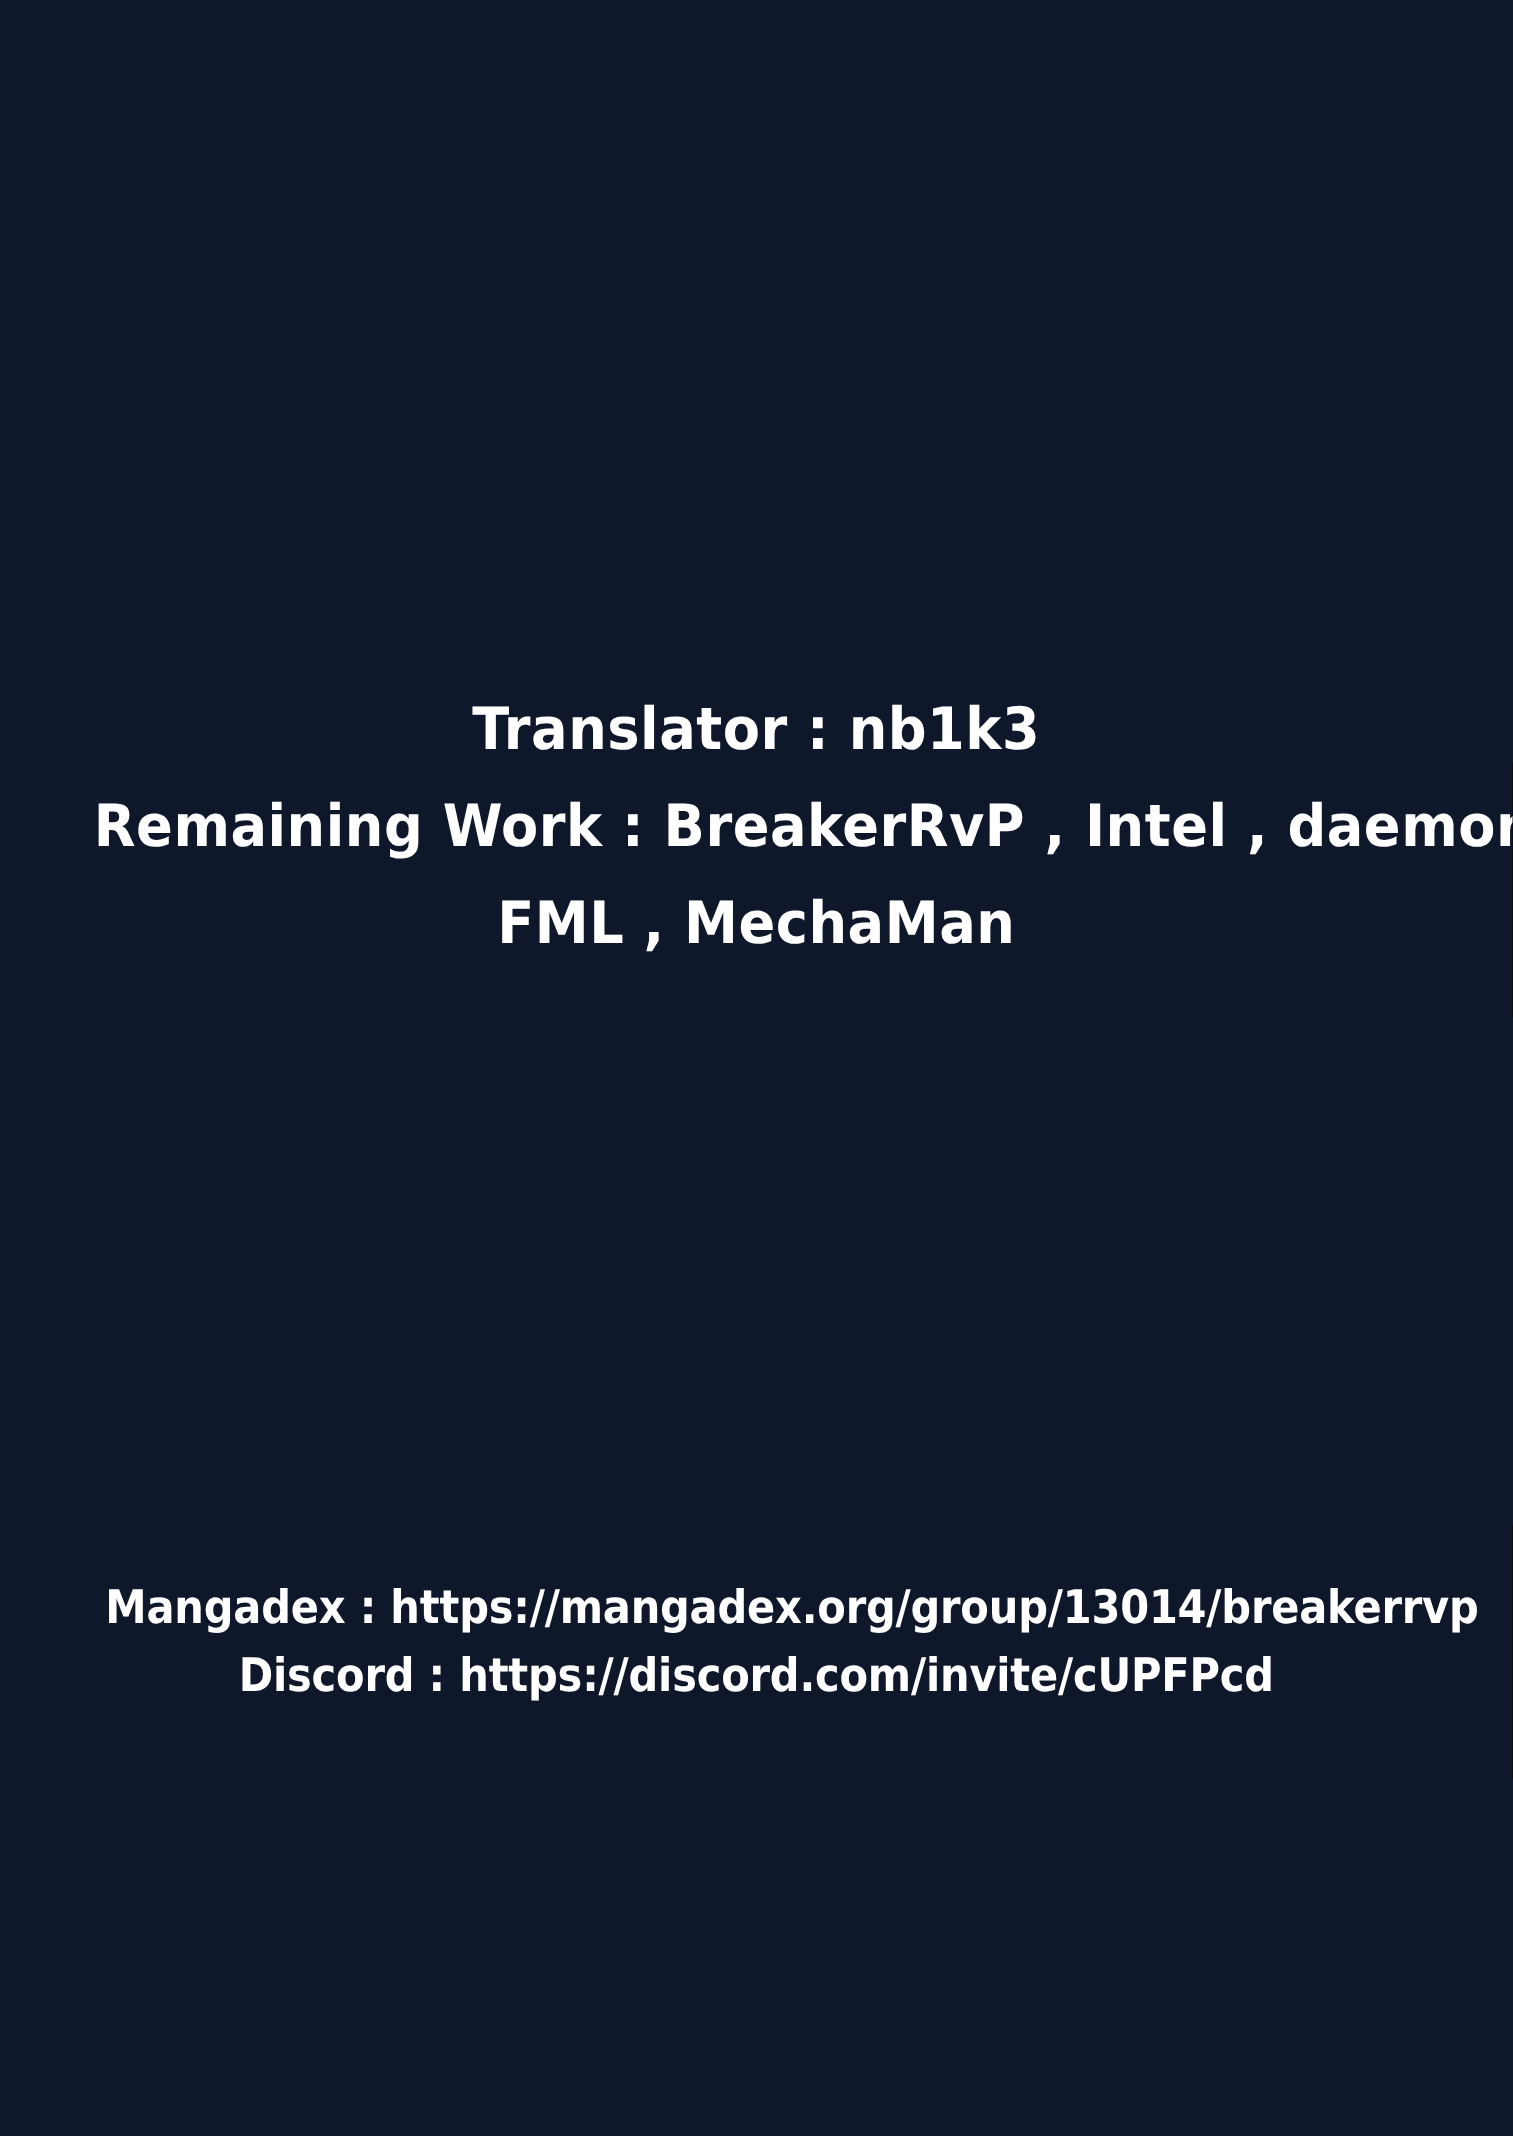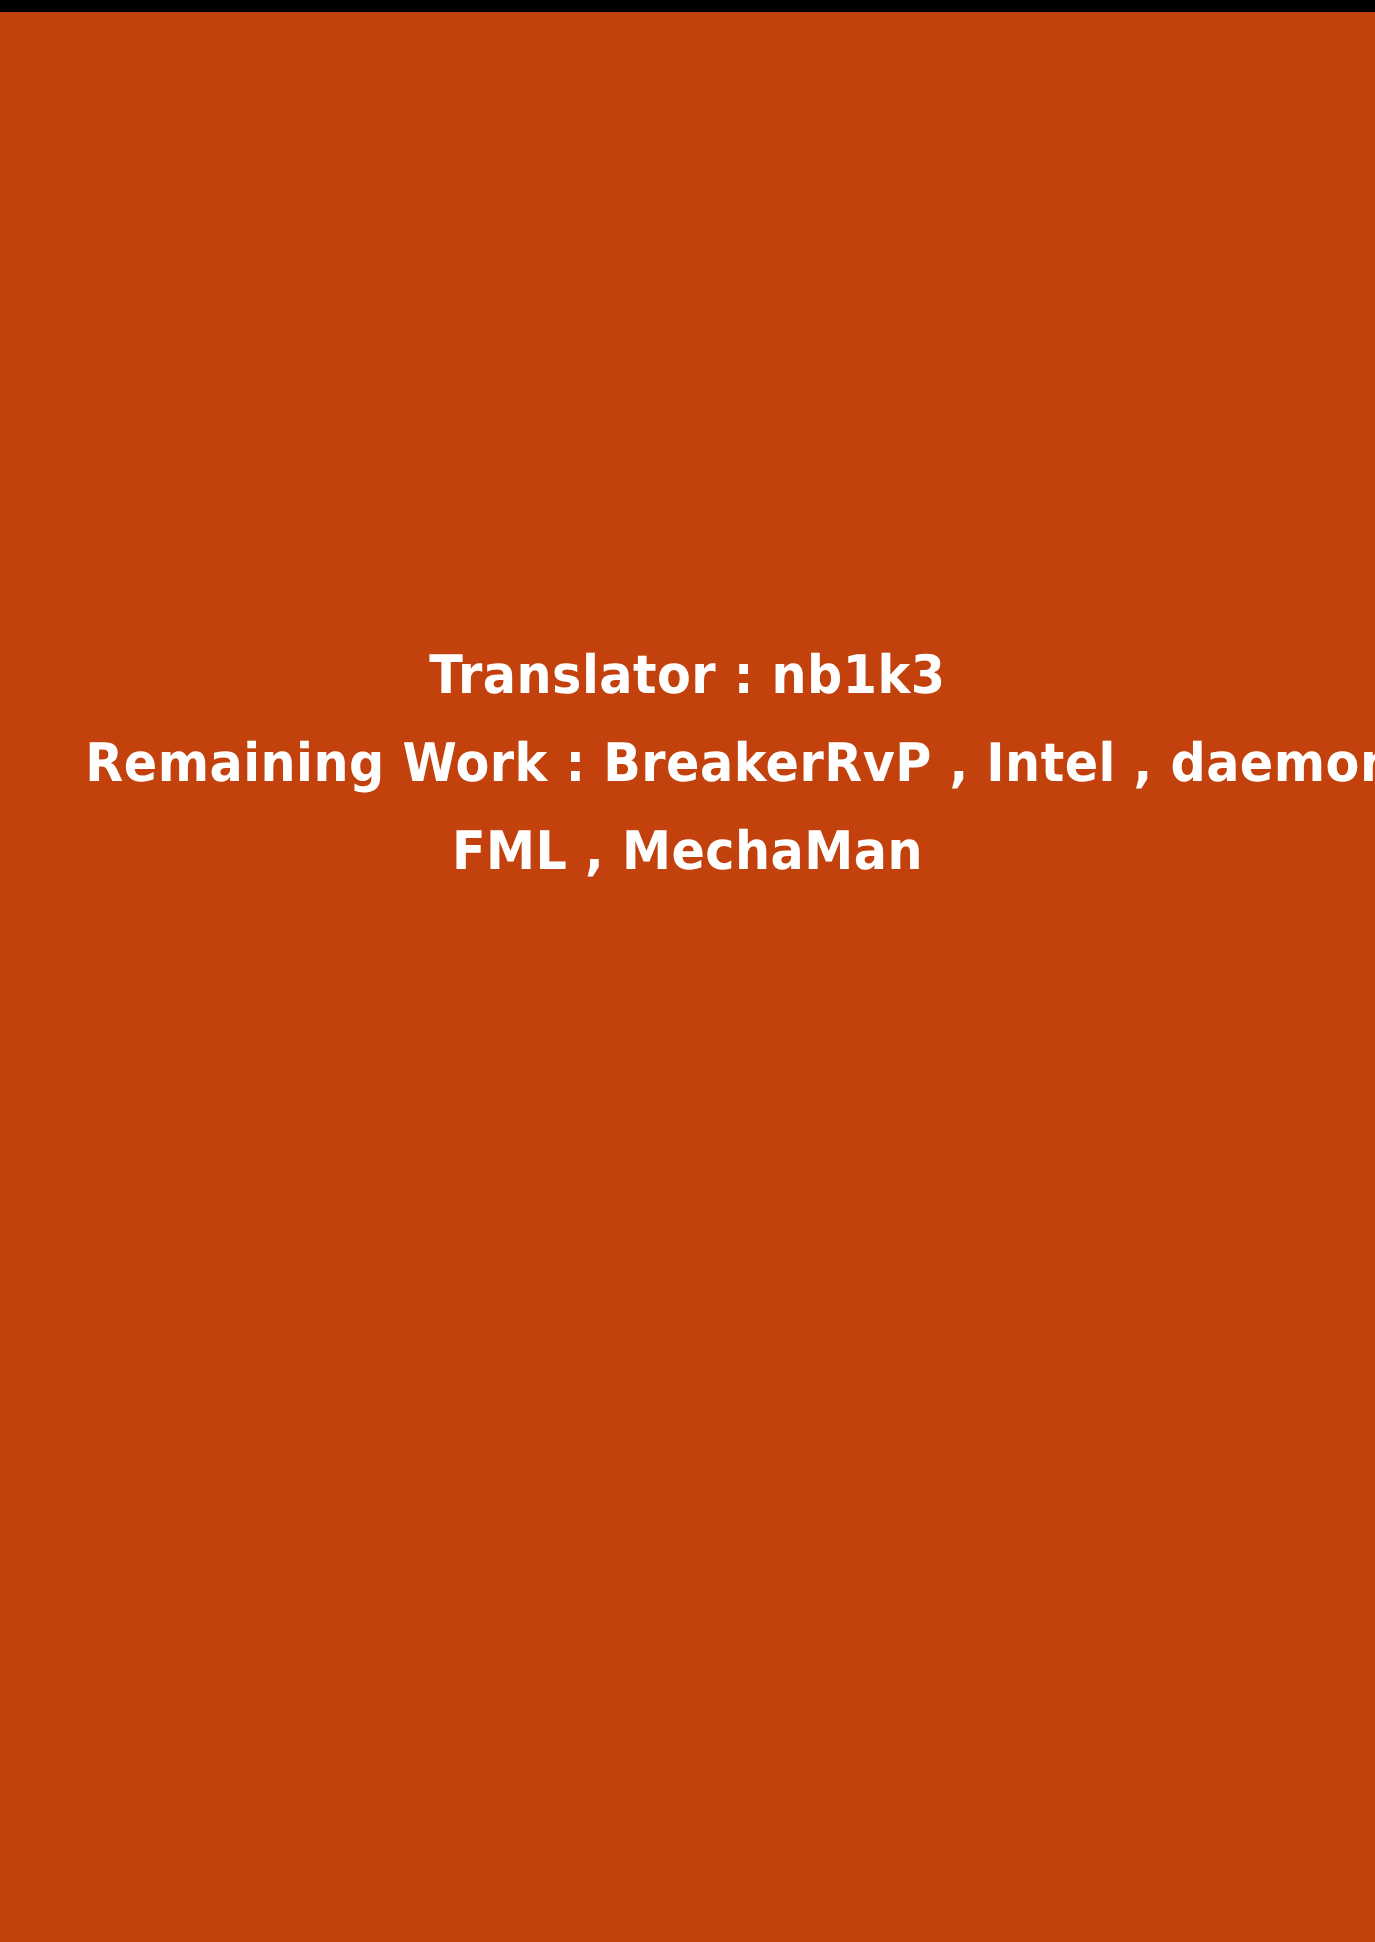--- a/index.html
+++ b/index.html
@@ -12,22 +12,21 @@
     height: 1942px;
     background: #000000;
     overflow: hidden;
     position: relative;
     font-family: "DejaVu Sans", sans-serif;
   }
 
   .page {
     position: absolute;
     inset: 0;
-    background: #c2410c;
-    margin-top: 12px;
+    background: #0f172a;
   }
 
   
   .credits-block {
     position: absolute;
     left: 0;
     right: 0;
     top: 620px;
     text-align: center;
     padding: 0 40px;
@@ -79,14 +78,18 @@
 <body>
 
 <div class="page">
 
   <div class="credits-block">
     <div class="credits-line">Translator : nb1k3</div>
     <div class="credits-line line-wide">Remaining Work : BreakerRvP , Intel , daemon ,</div>
     <div class="credits-line">FML , MechaMan</div>
   </div>
 
+  <div class="footer-block">
+    <div class="footer-line">Mangadex : https://mangadex.org/group/13014/breakerrvp</div>
+    <div class="footer-line">Discord : https://discord.com/invite/cUPFPcd</div>
+  </div>
 
 </div>
 
 </body></html>

